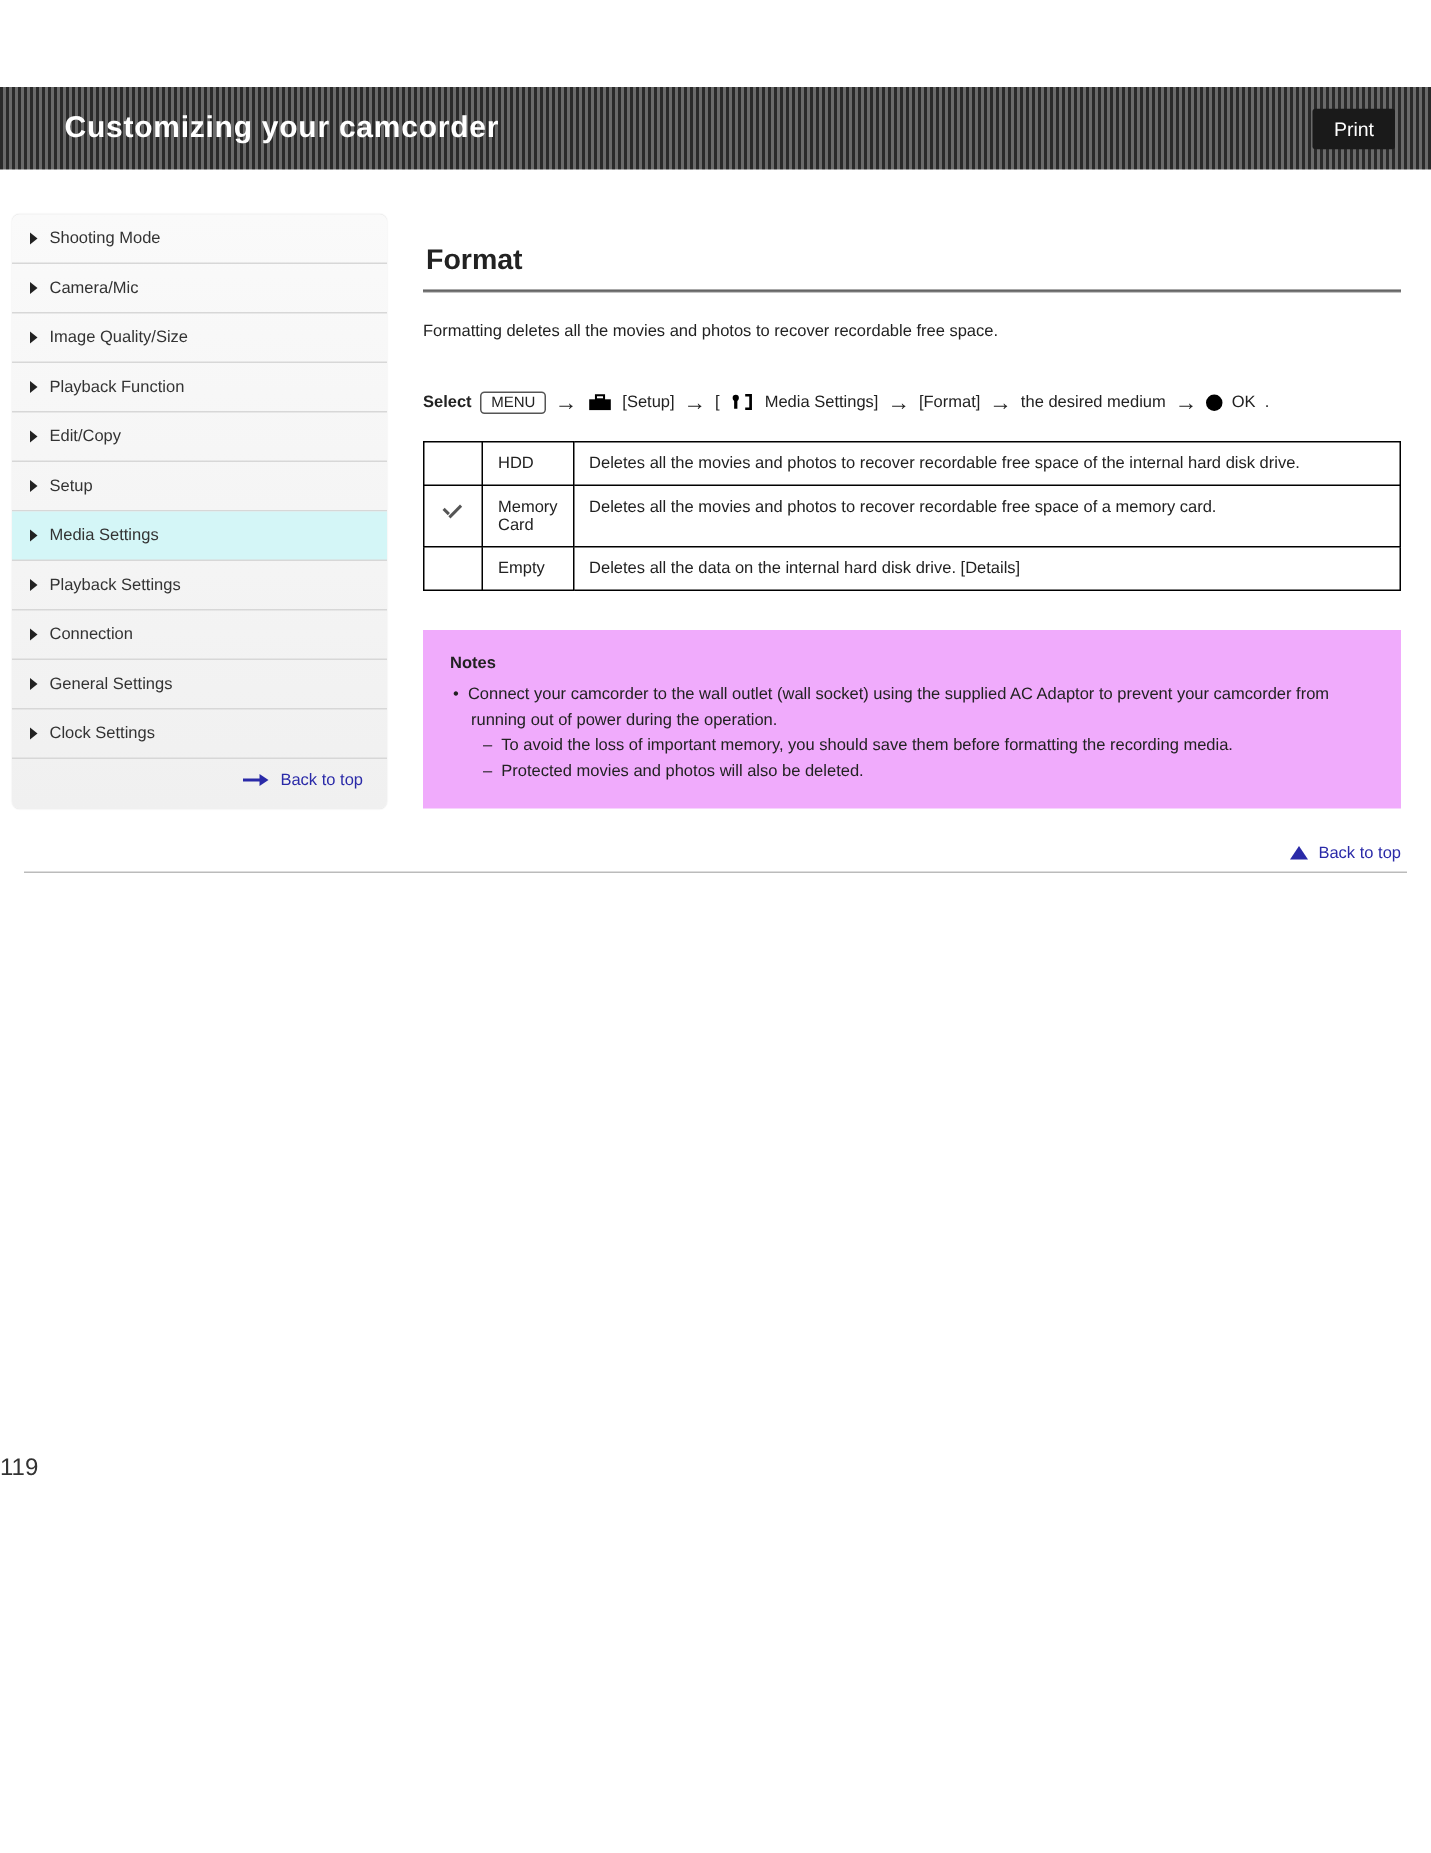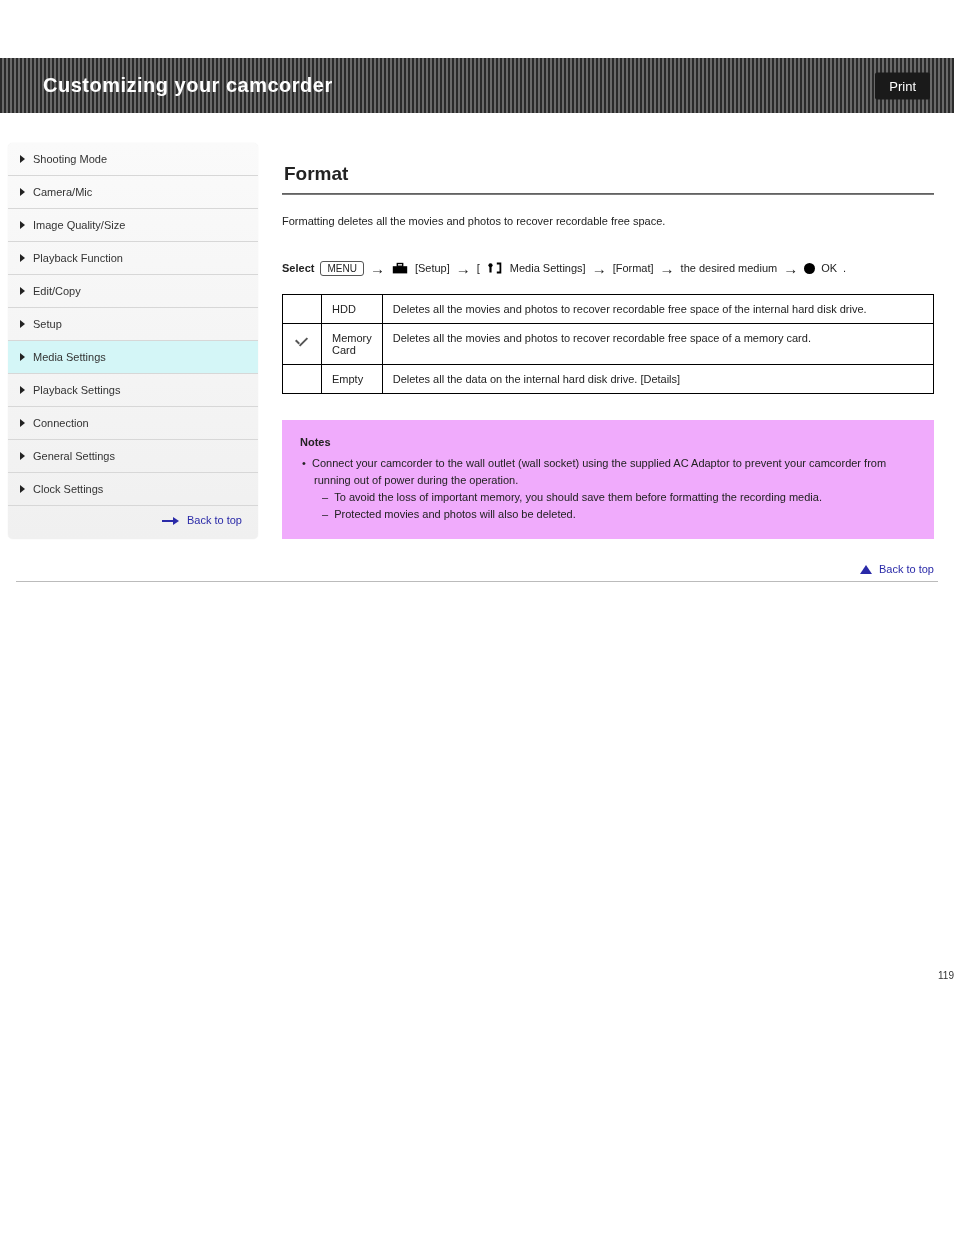--- a/index.html
+++ b/index.html
@@ -97,21 +97,21 @@
   .footer-back {
     text-align: right; font-size: 11px; color: #2a2aa8;
     padding: 24px 20px 4px 0;
   }
   .tri-up {
     display: inline-block; width: 0; height: 0; margin-right: 4px;
     border-left: 6px solid transparent; border-right: 6px solid transparent; border-bottom: 9px solid #2a2aa8;
     vertical-align: -1px;
   }
   .bottom-rule { height: 1px; background: #bbb; margin: 2px 16px 0; }
-  .page-num { text-align: right; font-size: 10px; padding: 388px 0 20px; color: #333; }
+  .page-num { text-align: left; font-size: 16px; padding: 388px 0 20px; color: #333; }
 </style>
 </head>
 <body>
 
 <div class="header-bar">
   <span class="header-title">Customizing your camcorder</span>
   <span class="header-print">Print</span>
 </div>
 
 <div class="page-wrap">

